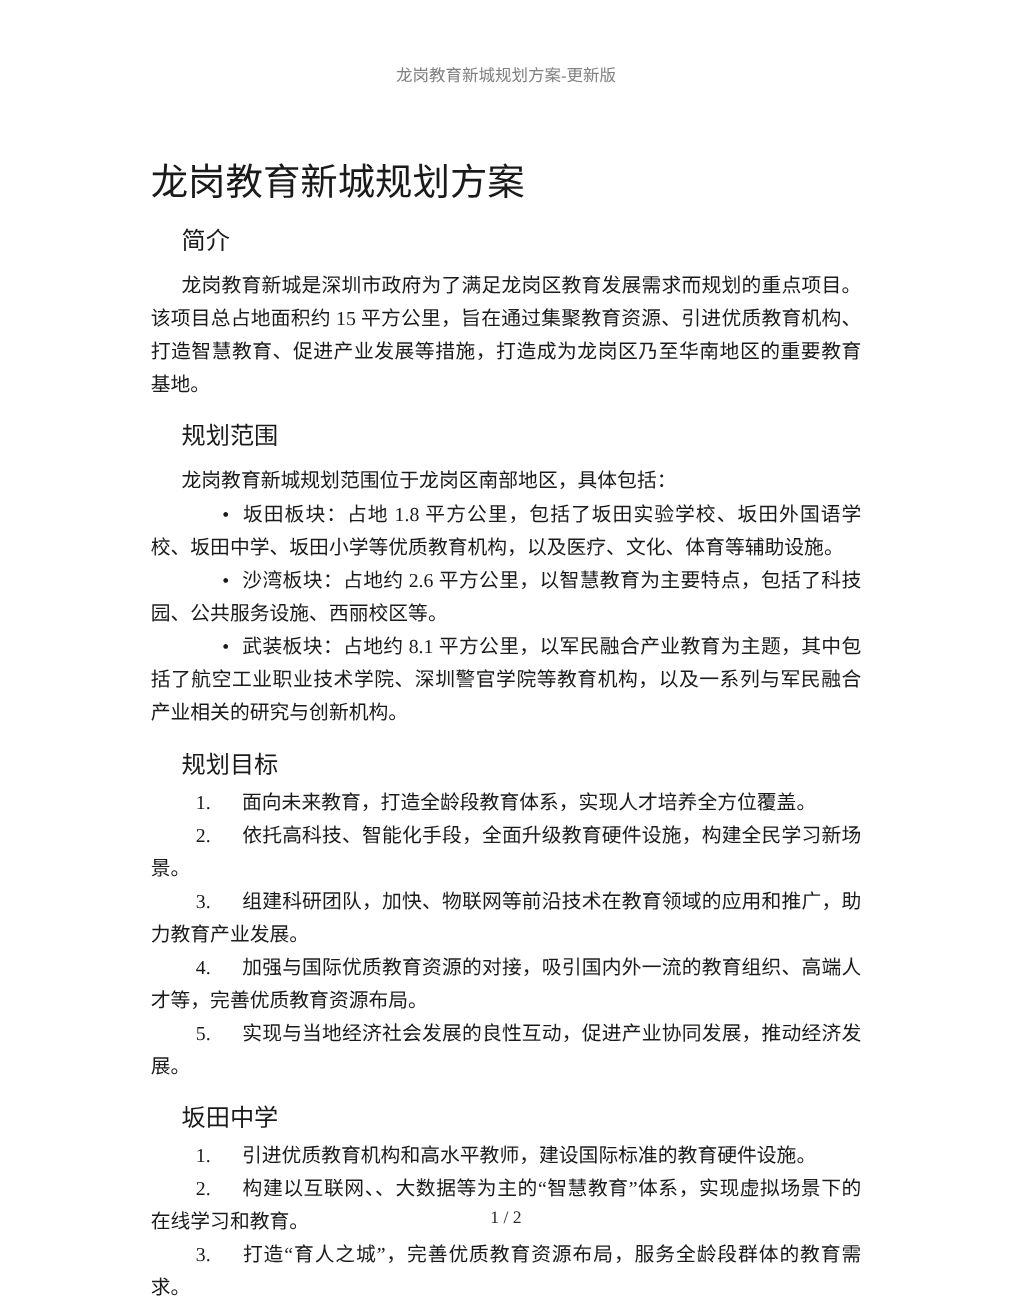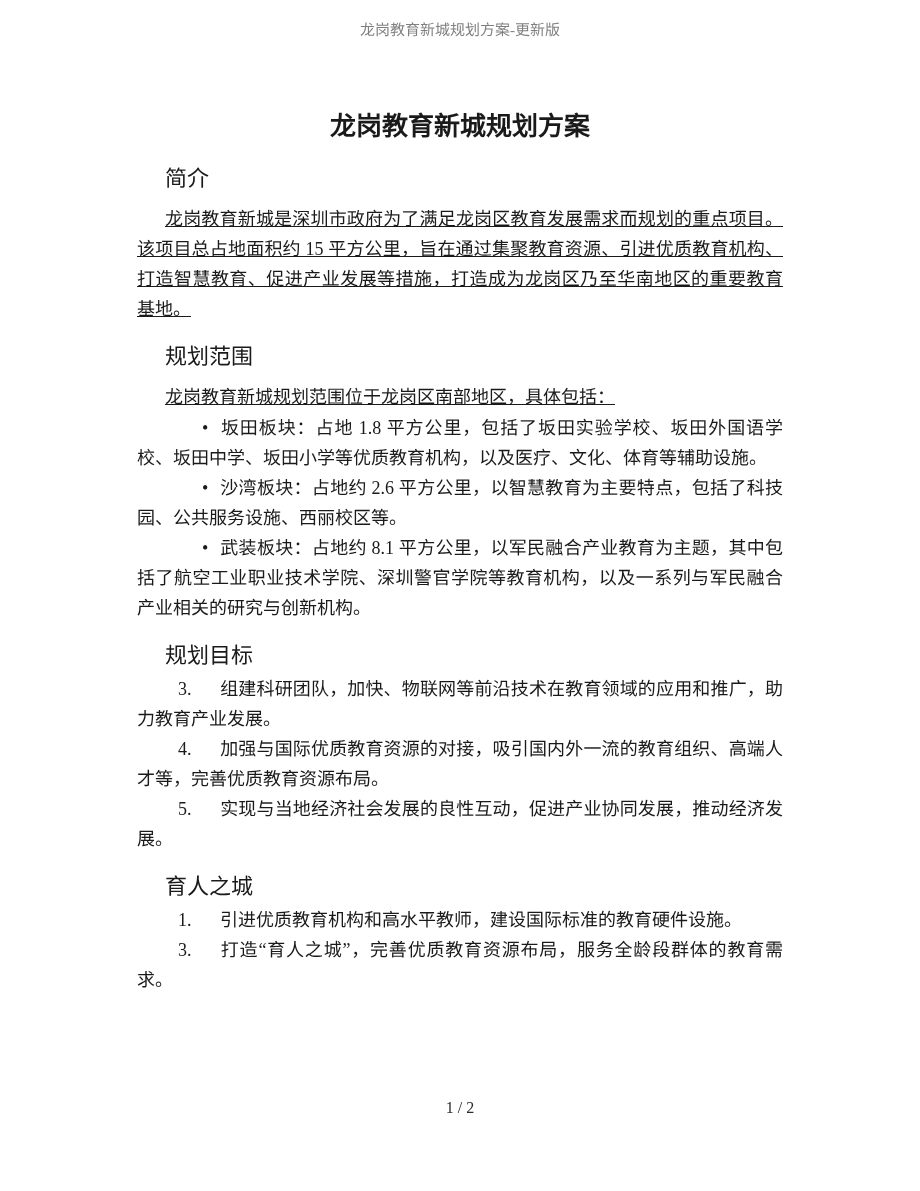--- a/index.html
+++ b/index.html
@@ -9,53 +9,51 @@
   }
   body {
     width: 920px;
     height: 1191px;
     position: relative;
     overflow: hidden;
     font-family: "Liberation Serif", "DejaVu Serif", serif;
     color: #1a1a1a;
   }
   .running-header {
-    padding-top: 20px;
+    padding-top: 60px;
     text-align: center;
     font-size: 15px;
     line-height: 20px;
     color: #808080;
   }
   .content {
     width: 646px;
     margin-left: 137px;
     font-size: 18px;
     line-height: 30px;
     text-align: justify;
   }
   .doc-title {
     margin: 68px 0 0 0;
-    font-size: 26px;
+    font-size: 34px;
     line-height: 38px;
-    font-weight: bold;
-    text-align: center;
+    font-weight: normal;
     text-indent: 0;
   }
   h2.section-heading {
     margin: 16px 0 0 28px;
     font-size: 22px;
     line-height: 34px;
     font-weight: normal;
     text-align: left;
     text-indent: 0;
   }
   p.para {
     margin: 8px 0 0 0;
     text-indent: 28px;
-    text-decoration: underline;
   }
   .list { margin-top: 1px; }
   p.li {
     margin: 0;
     text-indent: 41px; 
   }
   p.li .marker {
     display: inline-block;
     width: 42px;       
     text-indent: 0;
@@ -99,35 +97,44 @@
     </p>
     <p class="li bullet">
       <span class="marker">•</span><span>武装板块：占地约 8.1 平方公里，以军民融合产业教育为主题，其中包括了航空工业职业技术学院、深圳警官学院等教育机构，以及一系列与军民融合产业相关的研究与创新机构。</span>
     </p>
   </div>
 
   <h2 class="section-heading">规划目标</h2>
 
   <div class="list">
     <p class="li">
+      <span class="marker">1.</span><span>面向未来教育，打造全龄段教育体系，实现人才培养全方位覆盖。</span>
+    </p>
+    <p class="li">
+      <span class="marker">2.</span><span>依托高科技、智能化手段，全面升级教育硬件设施，构建全民学习新场景。</span>
+    </p>
+    <p class="li">
       <span class="marker">3.</span><span>组建科研团队，加快、物联网等前沿技术在教育领域的应用和推广，助力教育产业发展。</span>
     </p>
     <p class="li">
       <span class="marker">4.</span><span>加强与国际优质教育资源的对接，吸引国内外一流的教育组织、高端人才等，完善优质教育资源布局。</span>
     </p>
     <p class="li">
       <span class="marker">5.</span><span>实现与当地经济社会发展的良性互动，促进产业协同发展，推动经济发展。</span>
     </p>
   </div>
 
-  <h2 class="section-heading">育人之城</h2>
+  <h2 class="section-heading">坂田中学</h2>
 
   <div class="list">
     <p class="li">
       <span class="marker">1.</span><span>引进优质教育机构和高水平教师，建设国际标准的教育硬件设施。</span>
+    </p>
+    <p class="li">
+      <span class="marker">2.</span><span>构建以互联网、、大数据等为主的“智慧教育”体系，实现虚拟场景下的在线学习和教育。</span>
     </p>
     <p class="li">
       <span class="marker">3.</span><span>打造“育人之城”，完善优质教育资源布局，服务全龄段群体的教育需求。</span>
     </p>
   </div>
 
 </div>
 
 <div class="page-footer">1 / 2</div>
 

